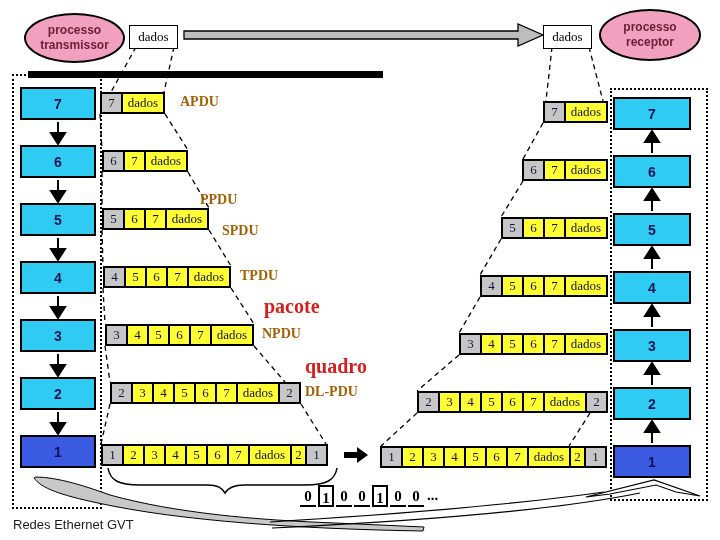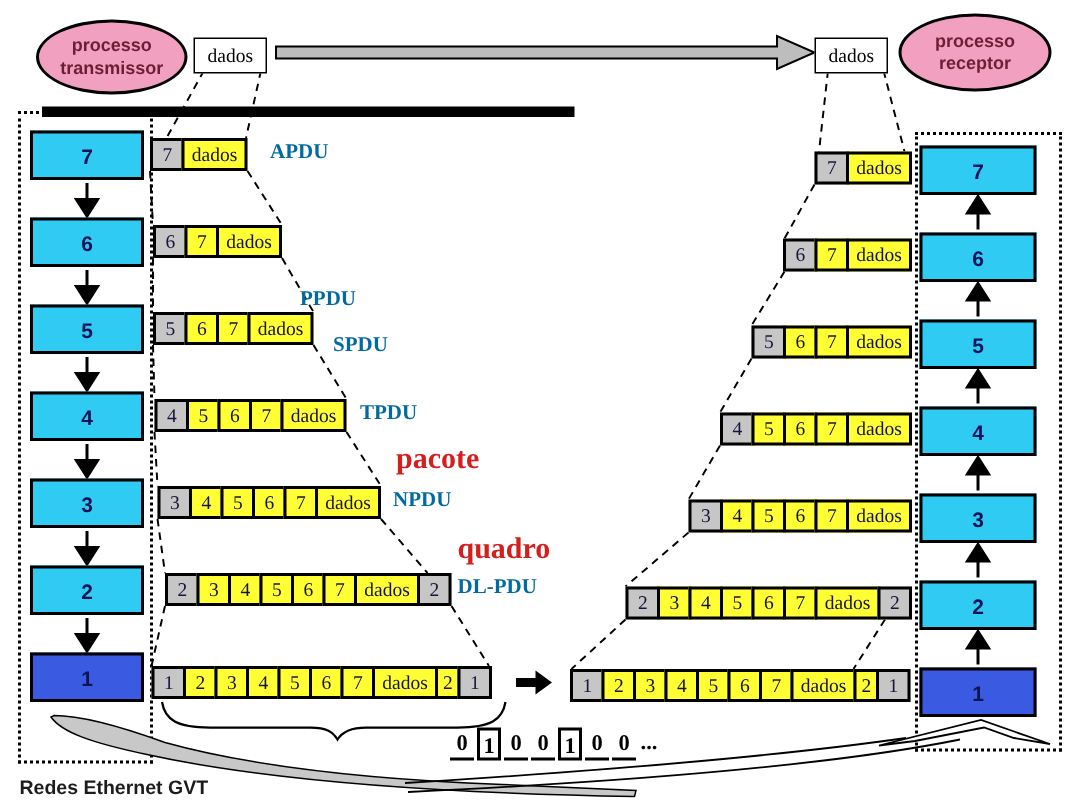--- a/index.html
+++ b/index.html
@@ -40,36 +40,36 @@
   .c.y{width:23px;}
   .c.d{width:44px;}
   .c.s{width:17px;}
   .r-l7{left:100px;top:92px;} .r-l6{left:102px;top:150px;} .r-l5{left:102px;top:208px;}
   .r-l4{left:103px;top:266px;} .r-l3{left:105px;top:324px;} .r-l2{left:110px;top:382px;}
   .r-l1{left:101px;top:444px;}
   .r-r7{right:112px;top:101px;} .r-r6{right:112px;top:159px;} .r-r5{right:112px;top:217px;}
   .r-r4{right:112px;top:275px;} .r-r3{right:112px;top:333px;} .r-r2{right:112px;top:391px;}
   .r-r1{right:113px;top:446px;}
   
-  .pdu{position:absolute;font-weight:bold;font-size:14px;color:#0369a1;z-index:4;white-space:nowrap;}
+  .pdu{position:absolute;font-weight:bold;font-size:14px;color:#a16207;z-index:4;white-space:nowrap;}
   .pdu.red{font-size:20px;color:var(--redlabel);}
   .lb-apdu{left:180px;top:94px;}  .lb-ppdu{left:200px;top:152px;margin-top:40px;}
   .lb-spdu{left:222px;top:210px;margin-top:13px;} .lb-tpdu{left:240px;top:268px;}
   .lb-pacote{left:264px;top:295px;} .lb-npdu{left:262px;top:326px;}
   .lb-quadro{left:305px;top:355px;} .lb-dlpdu{left:305px;top:384px;}
   
   .bits{position:absolute;left:298px;top:483px;display:flex;align-items:flex-end;
         font-weight:bold;font-size:15px;z-index:4;}
   .bit{width:16px;height:22px;line-height:22px;text-align:center;box-sizing:border-box;margin-left:2px;}
   .bit.b0{border-bottom:2px solid #000;}
   .bit.b1{border:2px solid #000;}
   .bits .ell{margin-left:3px;line-height:24px;}
   
   .foot{position:absolute;top:517px;font:13px "Liberation Sans",sans-serif;color:#1c1c1c;z-index:4;}
-  .foot-l{left:13px;font-weight:bold;} .foot-r{right:10px;}
+  .foot-l{left:13px;} .foot-r{right:10px;}
 </style>
 </head>
 <body>
 
 <div class="slide">
 
   <div class="dotrect dotl"></div>
   <div class="dotrect dotr"></div>
 
   <svg class="overlay" width="720" height="540" viewBox="0 0 720 540">

